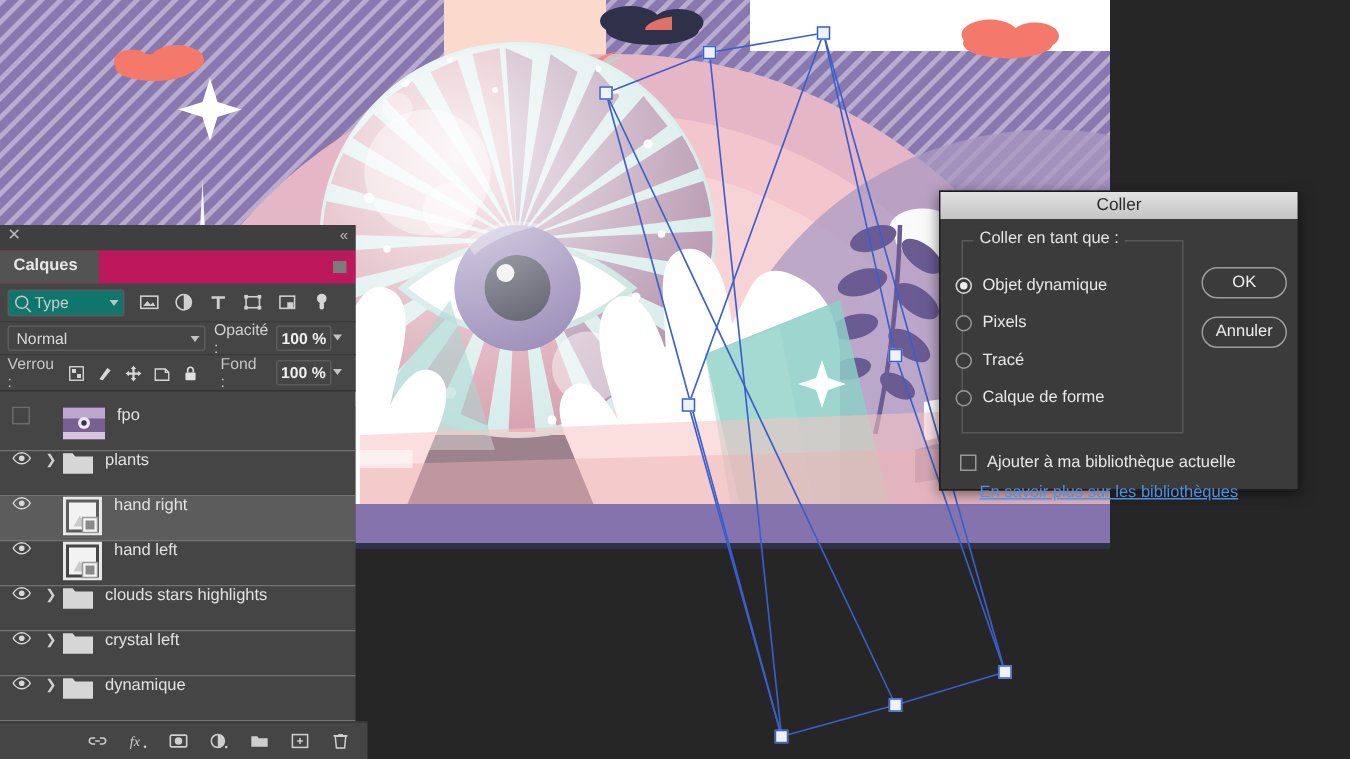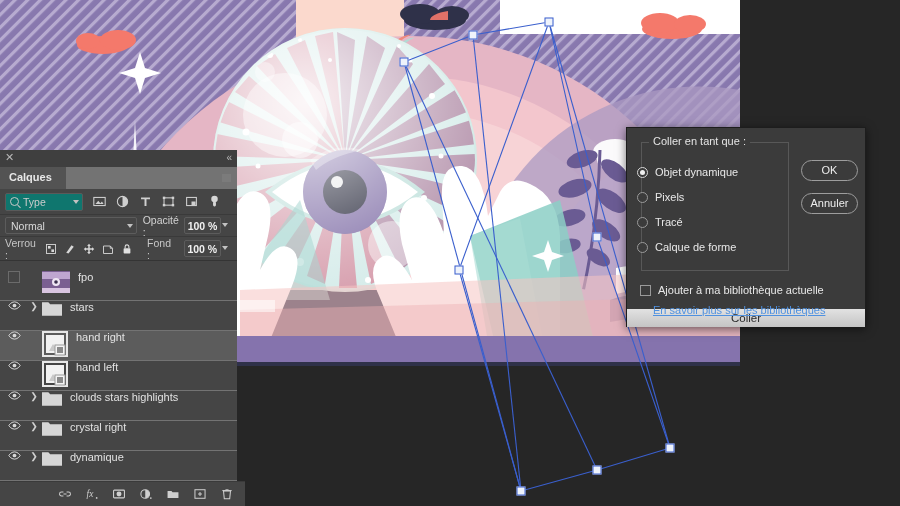--- a/index.html
+++ b/index.html
@@ -16,21 +16,21 @@
   .anchor { position:absolute; width:9px; height:9px; background:#eef3fb;
     border:1px solid #3a5fcd; transform:translate(-50%,-50%); }
 
   
   #layers-panel { position:absolute; left:0; top:150px; width:237px; height:356px;
     background:#454545; color:#d4d4d4; font-size:11px; }
   .lp-titlebar { position:relative; height:17px; background:#3f3f3f; }
   .lp-close { position:absolute; left:4px; top:2px; width:11px; height:11px; color:#b8b8b8;
     font-size:11px; line-height:11px; text-align:center; cursor:pointer; }
   .lp-collapse { position:absolute; right:5px; top:2px; color:#b8b8b8; font-size:10px; line-height:12px; cursor:pointer; }
-  .lp-tabs { height:22px; background:#737373; position:relative; }
+  .lp-tabs { height:22px; background:#be185d; position:relative; }
   .lp-tab { position:absolute; left:0; top:0; height:22px; padding:4px 14px 0 9px;
     background:#535353; color:#e8e8e8; font-size:11px; font-weight:bold; }
   .lp-tab-menu { position:absolute; right:6px; top:7px; width:9px; height:8px; background:#7b7b7b; }
 
   .lp-filterbar { height:26px; background:#454545; display:flex; align-items:center;
     padding:0 5px; border-bottom:1px solid #3a3a3a; }
   .filter-select { width:78px; height:18px; background:#0f766e; border:1px solid #5a5a5a;
     border-radius:2px; display:flex; align-items:center; padding:0 4px; position:relative; }
   .filter-select .mag { width:9px; height:9px; border:1.3px solid #c8c8c8; border-radius:50%; margin-right:4px; position:relative; flex:0 0 auto;}
   .filter-select .mag:after { content:''; position:absolute; right:-3px; bottom:-2px; width:4px; height:1.3px; background:#c8c8c8; transform:rotate(45deg); }
@@ -412,21 +412,21 @@
           <div class="eye-cell">
             <svg class="eye" viewBox="0 0 16 11">
               <path d="M8 1 C3.5 1 1 5.5 1 5.5 S3.5 10 8 10 s7-4.5 7-4.5 S12.5 1 8 1 z" fill="none" stroke="#d8d8d8" stroke-width="1.2"></path>
               <circle cx="8" cy="5.5" r="2.3" fill="#d8d8d8"></circle>
             </svg>
           </div>
           <div class="arrow-cell">❯</div>
           <svg class="thumb folder" viewBox="0 0 22 17">
             <path d="M0 1 h7 l2 2.4 h13 V16 H0 Z" fill="#d6d6d6"></path>
           </svg>
-          <span class="layer-name">stars</span>
+          <span class="layer-name">plants</span>
         </div>
         <div class="layer-row selected">
           <div class="eye-cell">
             <svg class="eye" viewBox="0 0 16 11">
               <path d="M8 1 C3.5 1 1 5.5 1 5.5 S3.5 10 8 10 s7-4.5 7-4.5 S12.5 1 8 1 z" fill="none" stroke="#d8d8d8" stroke-width="1.2"></path>
               <circle cx="8" cy="5.5" r="2.3" fill="#d8d8d8"></circle>
             </svg>
           </div>
           <div class="arrow-cell"></div>
           <span class="thumb" style="display:inline-block;position:relative;width:26px;height:26px;"><svg viewBox="0 0 26 26" width="26" height="26">
@@ -472,21 +472,21 @@
           <div class="eye-cell">
             <svg class="eye" viewBox="0 0 16 11">
               <path d="M8 1 C3.5 1 1 5.5 1 5.5 S3.5 10 8 10 s7-4.5 7-4.5 S12.5 1 8 1 z" fill="none" stroke="#d8d8d8" stroke-width="1.2"></path>
               <circle cx="8" cy="5.5" r="2.3" fill="#d8d8d8"></circle>
             </svg>
           </div>
           <div class="arrow-cell">❯</div>
           <svg class="thumb folder" viewBox="0 0 22 17">
             <path d="M0 1 h7 l2 2.4 h13 V16 H0 Z" fill="#d6d6d6"></path>
           </svg>
-          <span class="layer-name">crystal right</span>
+          <span class="layer-name">crystal left</span>
         </div>
         <div class="layer-row">
           <div class="eye-cell">
             <svg class="eye" viewBox="0 0 16 11">
               <path d="M8 1 C3.5 1 1 5.5 1 5.5 S3.5 10 8 10 s7-4.5 7-4.5 S12.5 1 8 1 z" fill="none" stroke="#d8d8d8" stroke-width="1.2"></path>
               <circle cx="8" cy="5.5" r="2.3" fill="#d8d8d8"></circle>
             </svg>
           </div>
           <div class="arrow-cell">❯</div>
           <svg class="thumb folder" viewBox="0 0 22 17">
@@ -527,20 +527,21 @@
         </svg>
       <svg class="foot-ic" viewBox="0 0 18 16">
           <path d="M4.5 4 h9 l-1 10 h-7 z" fill="none" stroke="#cfcfcf" stroke-width="1.3"></path>
           <path d="M3 3.6 h12" stroke="#cfcfcf" stroke-width="1.3"></path>
           <path d="M7 2 h4 v1.6 h-4 z" fill="#cfcfcf"></path>
         </svg>
     </div>
   </div>
 
   <div id="dialog">
+    <div id="dlg-title">Coller</div>
     <div id="dlg-body">
 
       <div class="fieldset">
         <div class="fs-legend">Coller en tant que :</div>
       </div>
 
       <div class="radio-row" style="top:38px;">
         <span class="rad on"></span>
         <span class="rl">Objet dynamique</span>
       </div>
@@ -559,15 +560,14 @@
 
       <div class="btn" style="left:174px; top:32px;">OK</div>
       <div class="btn" style="left:174px; top:65px;">Annuler</div>
 
       <div class="chk-row">
         <span class="chk"></span>
         <span class="cl">Ajouter à ma bibliothèque actuelle</span>
       </div>
       <div id="dlg-link">En savoir plus sur les bibliothèques</div>
     </div>
-    <div id="dlg-title">Coller</div>
   </div>
 </div>
 
 </body></html>

